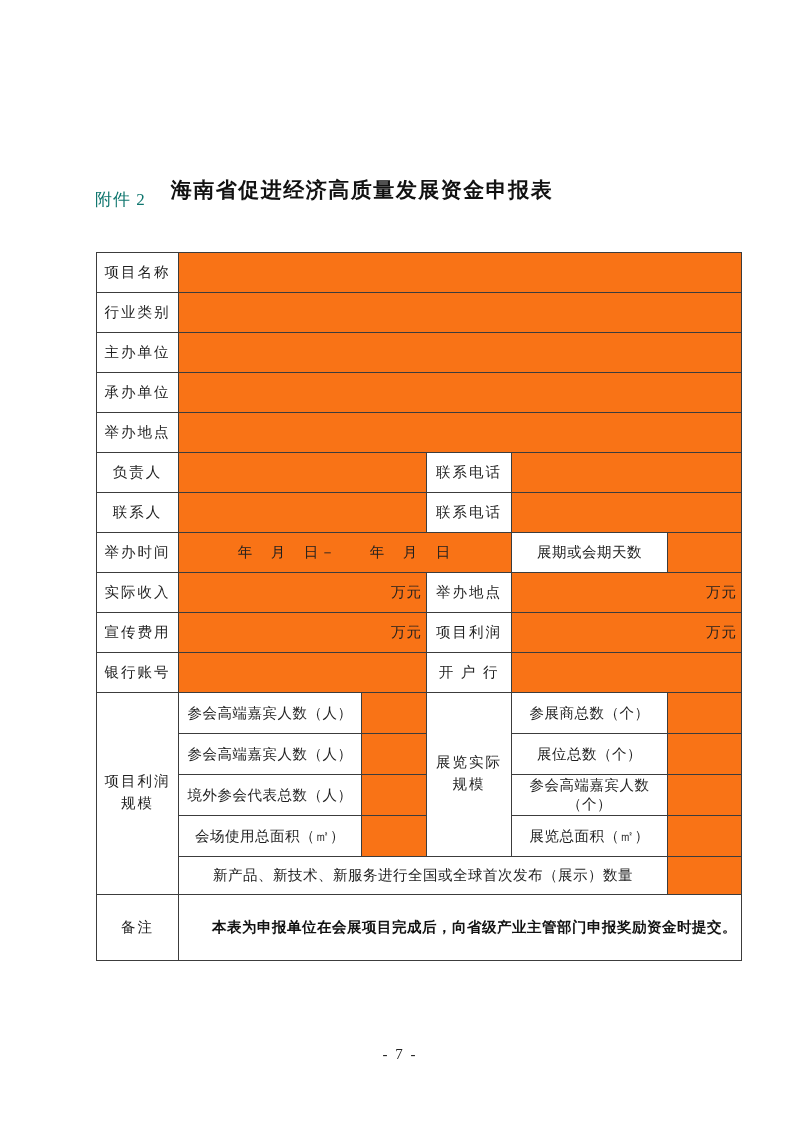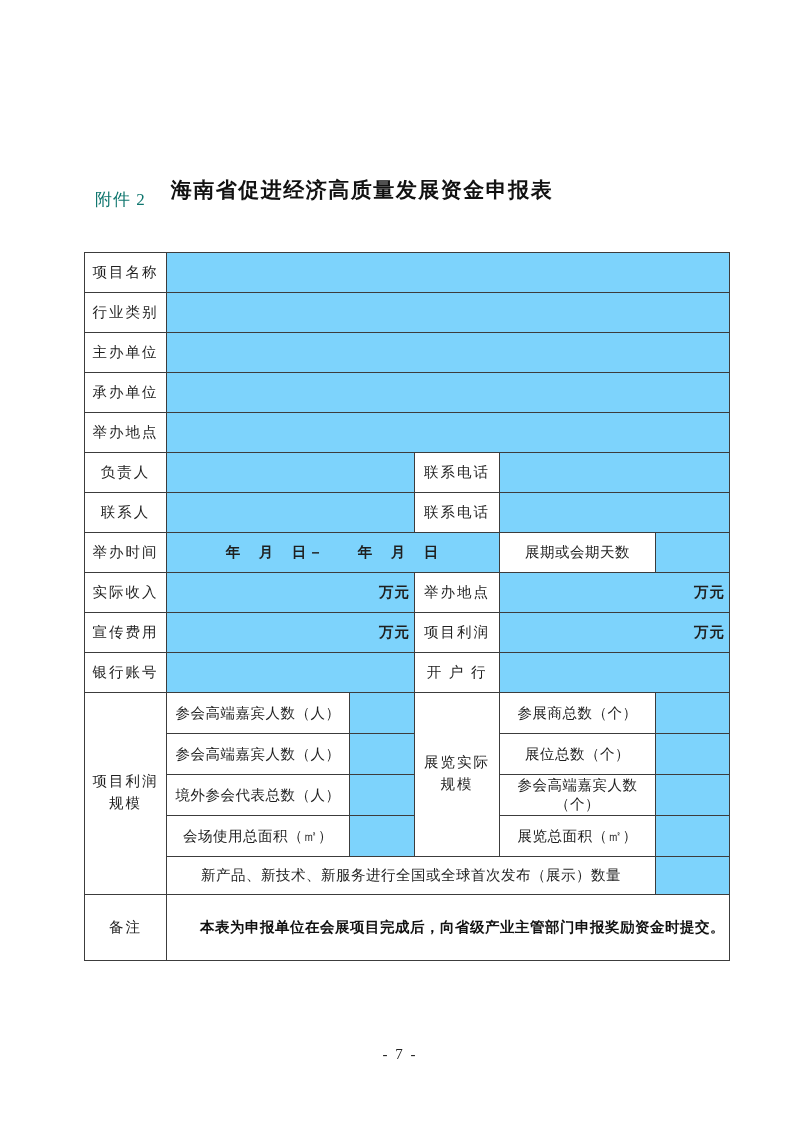--- a/index.html
+++ b/index.html
@@ -21,38 +21,38 @@
     position:absolute;left:0;top:176px;width:724px;
     text-align:center;font-size:21px;font-weight:bold;
     letter-spacing:1.5px;color:#111;margin:0;
   }
   .subtitle{
     position:absolute;left:104px;top:222px;
     font-size:16px;font-weight:bold;letter-spacing:1px;color:#111;
   }
 
   table.form{
-    position:absolute;left:84px;top:252px;
+    position:absolute;left:96px;top:252px;
     width:645px;border-collapse:collapse;table-layout:fixed;
   }
   table.form td{
     border:1px solid #3c3c3c;
     font-size:14.5px;
     padding:0 4px;
     vertical-align:middle;
     overflow:hidden;
   }
   tr.r{height:40px;}
   tr.rs{height:41px;}
   tr.rp{height:38px;}
   tr.rb{height:66px;}
 
   td.lbl{text-align:center;letter-spacing:2px;color:#1f1f1f;}
   td.sublbl{text-align:center;letter-spacing:0.5px;color:#1f1f1f;padding:0 2px;}
-  td.val{background:#7dd3fc;font-weight:bold;}
+  td.val{background:#f97316;}
   td.unit{text-align:right;padding-right:13px;letter-spacing:1px;}
   td.center{text-align:center;letter-spacing:2px;}
   td.pre{white-space:pre-line;line-height:1.45;font-family:Liberation Mono, monospace;}
   td.remark-text{
     font-weight:bold;font-size:15px;line-height:1.7;
     padding:4px 8px 4px 8px;text-indent:2em;color:#111;
     letter-spacing:0.5px;
   }
   td.remark-lbl{font-weight:normal;letter-spacing:2px;text-align:center;}
 

